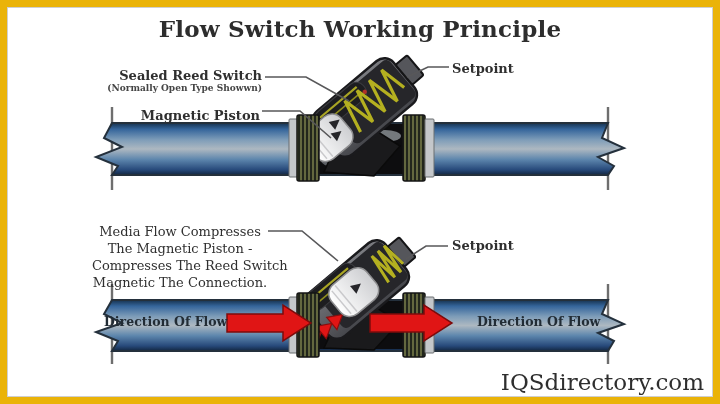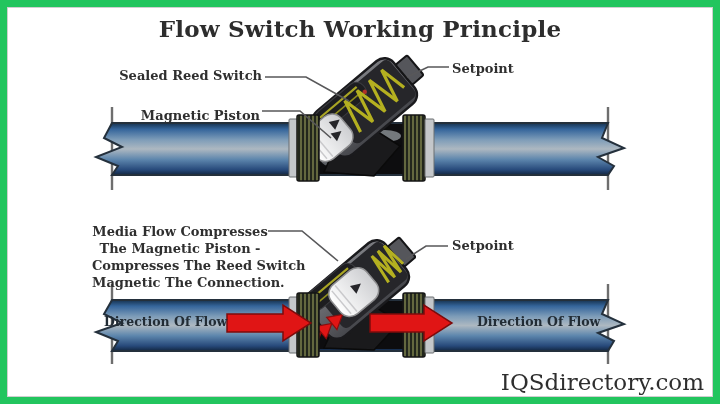--- a/index.html
+++ b/index.html
@@ -1,18 +1,18 @@
 <!DOCTYPE html>
 <html><head>
 <meta charset="utf-8">
 <style>
   html,body{margin:0;padding:0;background:#ffffff;}
   .stage{
     position:relative;width:720px;height:404px;
-    background:#22c55e;overflow:hidden;
+    background:#eab308;overflow:hidden;
     font-family:"DejaVu Serif", serif;
   }
   .canvas{
     position:absolute;left:7px;top:7px;right:7px;bottom:7px;
     background:#ffffff;box-shadow:inset 0 0 0 1px #cfcfcf;
   }
   .diagram-svg{position:absolute;left:0;top:0;width:720px;height:404px;}
   .page-title{
     position:absolute;left:0;right:0;top:15px;text-align:center;
     font-size:23px;font-weight:700;color:#2d2d2d;letter-spacing:.2px;
@@ -20,21 +20,21 @@
   .lbl{
     position:absolute;font-weight:700;color:#2f2f2f;white-space:nowrap;
   }
   .lbl-right{text-align:center;}
   .reed-label{top:68px;right:458px;font-size:13px;}
   .reed-note{top:83px;right:458px;font-size:9px;color:#454545;}
   .piston-label{top:108px;right:460px;font-size:13px;}
   .setpoint-top{top:61px;left:452px;font-size:13px;}
   .media-block{
     position:absolute;left:92px;width:176px;top:223px;
-    font-size:13px;line-height:17px;font-weight:700;color:#2f2f2f;
+    font-size:13px;line-height:17px;font-weight:400;color:#2f2f2f;
     text-align:center;white-space:nowrap;
   }
   .setpoint-bottom{top:238px;left:452px;font-size:13px;}
   .dir-left{top:314px;left:104px;font-size:12.5px;color:#222c35;}
   .dir-right{top:314px;left:477px;font-size:12.5px;color:#222c35;}
   .watermark{
     position:absolute;right:16px;bottom:9px;
     font-size:23px;color:#2e2e2e;font-weight:400;
   }
 </style>
@@ -157,20 +157,21 @@
       <polygon points="370,314 424,314 424,305 452,323 424,341 424,332 370,332" fill="#e01515" stroke="#7d0b0b" stroke-width="1.5"></polygon>
 
       <polyline points="268,231 302,231 338,261" fill="none" stroke="#58585a" stroke-width="1.6"></polyline>
       <polyline points="448,246 426,246 406,259" fill="none" stroke="#58585a" stroke-width="1.6"></polyline>
     </g>
   </svg>
 
   <div class="page-title">Flow Switch Working Principle</div>
 
   <div class="lbl lbl-right reed-label">Sealed Reed Switch</div>
+  <div class="lbl lbl-right reed-note">(Normally Open Type Showwn)</div>
   <div class="lbl lbl-right piston-label">Magnetic Piston</div>
   <div class="lbl setpoint-top">Setpoint</div>
 
   <div class="media-block">
     <div>Media Flow Compresses</div>
     <div>The Magnetic Piston -</div>
     <div>Compresses The Reed Switch</div>
     <div>Magnetic The Connection.</div>
   </div>
   <div class="lbl setpoint-bottom">Setpoint</div>

